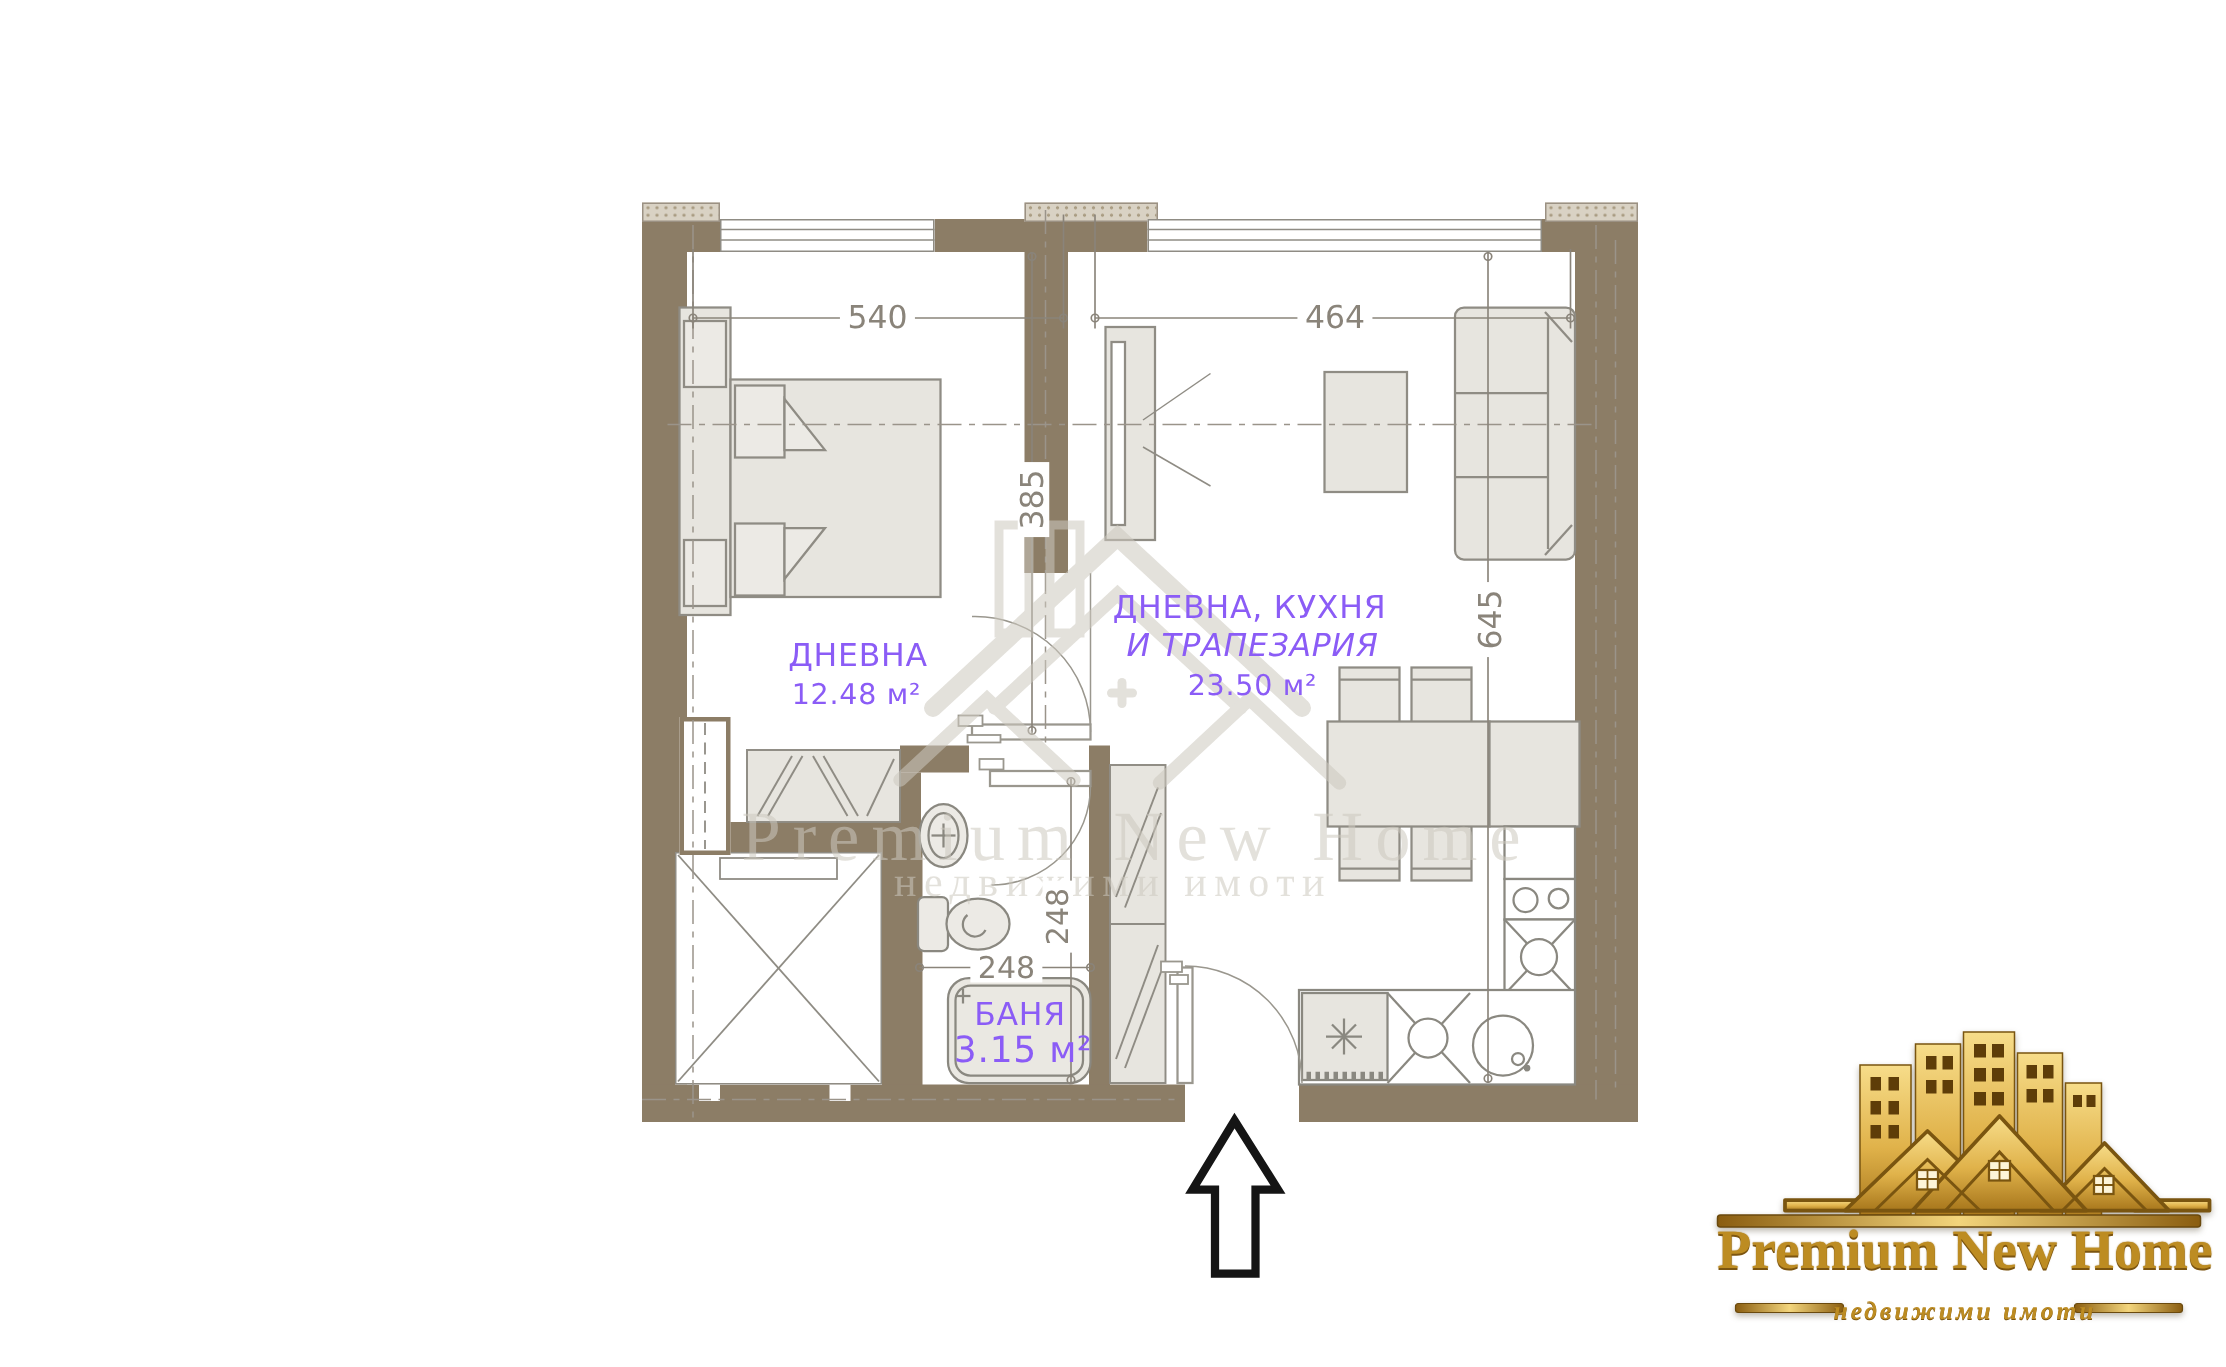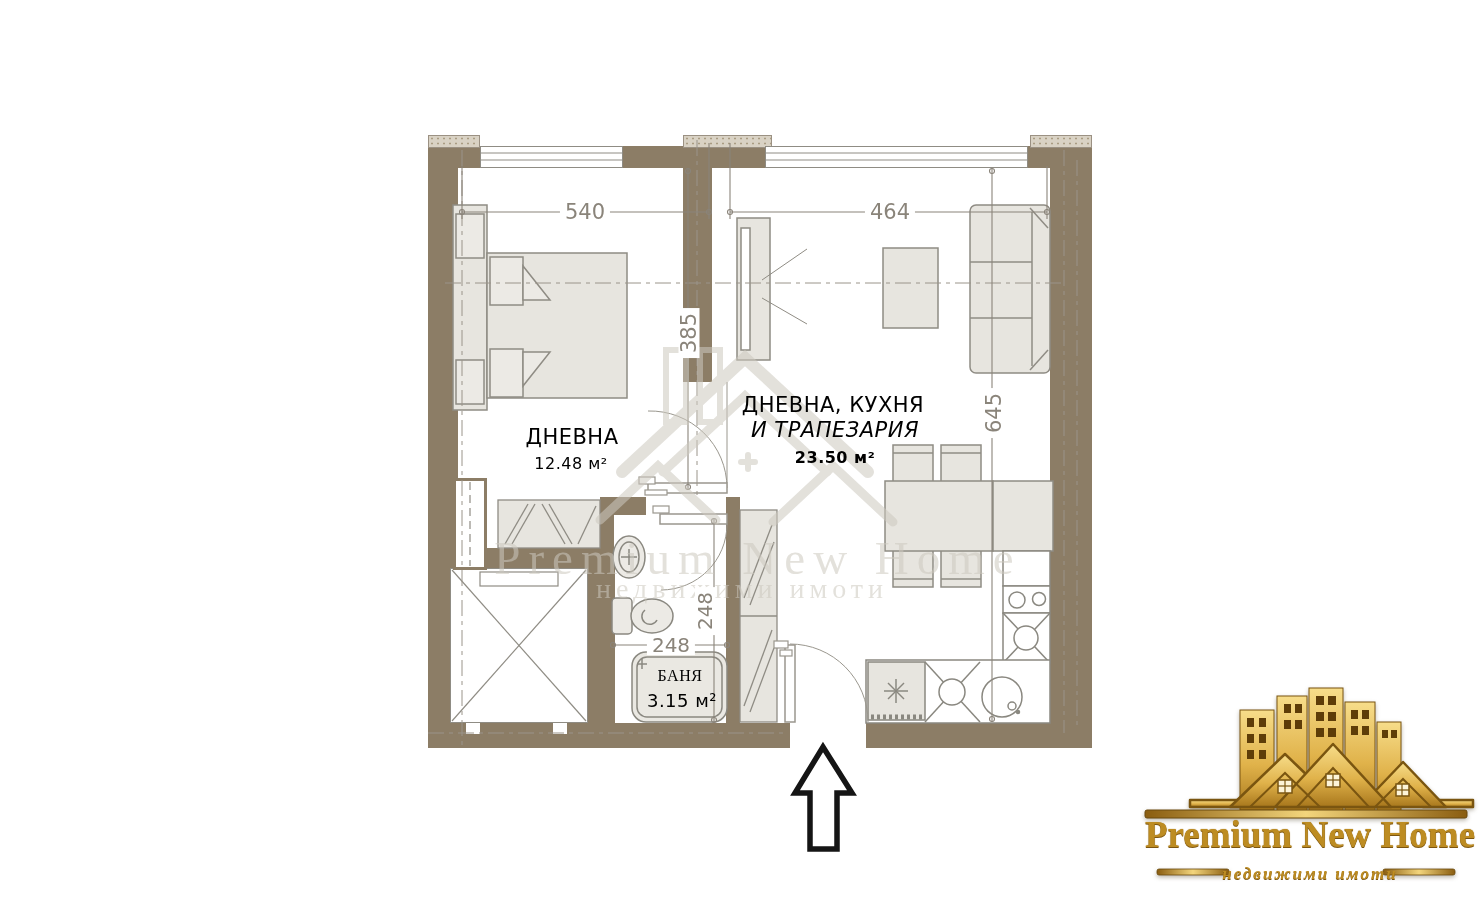--- a/index.html
+++ b/index.html
@@ -19,23 +19,23 @@
   
   svg.overlay{position:absolute;left:0;top:0;z-index:3;}
   
   .wm{position:absolute;left:0;top:0;width:1484px;height:911px;z-index:4;opacity:.55;pointer-events:none;}
   .wm-text1{position:absolute;transform:translate(-50%,-50%);color:#cdc9bf;
             font-family:"Liberation Serif",serif;font-size:47px;letter-spacing:8px;white-space:nowrap;}
   .wm-text2{position:absolute;transform:translate(-50%,-50%);color:#cdc9bf;
             font-family:"Liberation Serif",serif;font-size:28px;letter-spacing:5px;white-space:nowrap;}
   
   .labels{position:absolute;left:0;top:0;width:1484px;height:911px;z-index:5;pointer-events:none;}
-  .lab{position:absolute;transform:translate(-50%,-50%);color:#000000;white-space:nowrap;
+  .lab{position:absolute;transform:translate(-50%,-50%);color:#8b5cf6;white-space:nowrap;
        font-size:21px;letter-spacing:.5px;}
-  .lab.area{font-size:16px;}
+  .lab.area{font-size:19px;}
   .dim{position:absolute;transform:translate(-50%,-50%);color:#8a847a;font-size:21px;
        background:#fff;padding:0 5px;white-space:nowrap;line-height:1;}
   .dim.v{transform:translate(-50%,-50%) rotate(-90deg);}
   
   .logo{position:absolute;left:1135px;top:682px;width:350px;height:222px;z-index:6;}
   .logo svg{position:absolute;left:0;top:0;filter:drop-shadow(0 2px 2px rgba(60,50,20,.35));}
   .logo-title{position:absolute;left:50%;top:152px;transform:translate(-50%,-50%);
               font-family:"Liberation Serif",serif;font-weight:bold;font-size:37px;
               color:#bd8c22;text-shadow:0 1px 0 #7c5510,0 0 1px #9a6d14;white-space:nowrap;}
   .logo-sub{position:absolute;left:50%;top:192px;transform:translate(-50%,-50%);
@@ -264,23 +264,23 @@
     </svg>
     <div class="wm-text1" style="left:758px;top:558px;">Premium New Home</div>
     <div class="wm-text2" style="left:742px;top:589px;">недвижими имоти</div>
   </div>
 
   <div class="labels">
     <div class="lab" style="left:572px;top:437px;">ДНЕВНА</div>
     <div class="lab area" style="left:571px;top:463px;">12.48 м²</div>
     <div class="lab" style="left:833px;top:405px;">ДНЕВНА, КУХНЯ</div>
     <div class="lab" style="left:835px;top:430px;font-style:italic;">И ТРАПЕЗАРИЯ</div>
-    <div class="lab area" style="left:835px;top:457px;font-weight:bold;">23.50 м²</div>
-    <div class="lab" style="left:680px;top:676px;font-size:16px;font-family:Liberation Serif, serif;">БАНЯ</div>
-    <div class="lab area" style="left:682px;top:700px;font-size:18px;">3.15 м²</div>
+    <div class="lab area" style="left:835px;top:457px;">23.50 м²</div>
+    <div class="lab" style="left:680px;top:676px;font-size:21px;">БАНЯ</div>
+    <div class="lab area" style="left:682px;top:700px;font-size:24px;">3.15 м²</div>
 
     <div class="dim" style="left:585px;top:212px;">540</div>
     <div class="dim" style="left:890px;top:212px;">464</div>
     <div class="dim v" style="left:689px;top:333px;">385</div>
     <div class="dim v" style="left:994px;top:413px;">645</div>
     <div class="dim" style="left:671px;top:645px;font-size:20px;">248</div>
     <div class="dim v" style="left:705px;top:611px;font-size:20px;">248</div>
   </div>
 
   <div class="logo">

